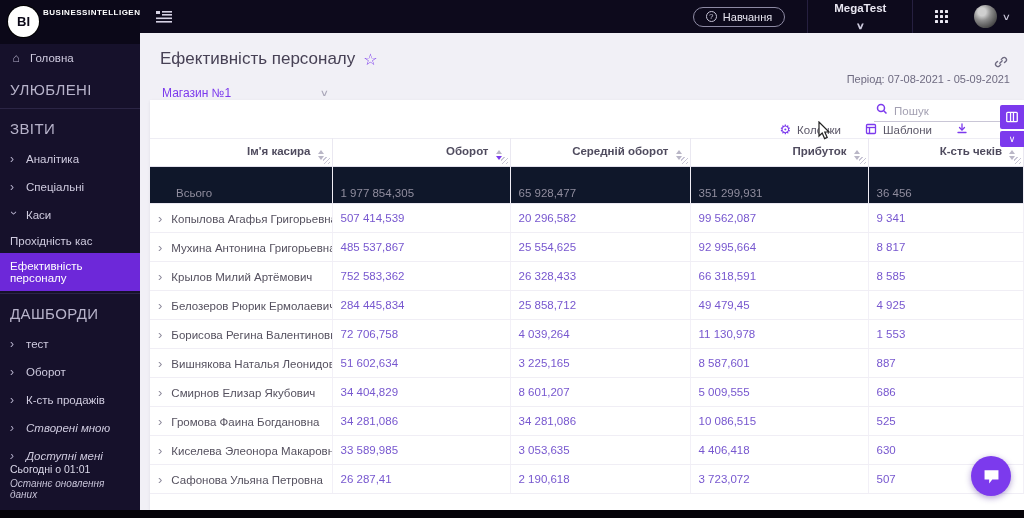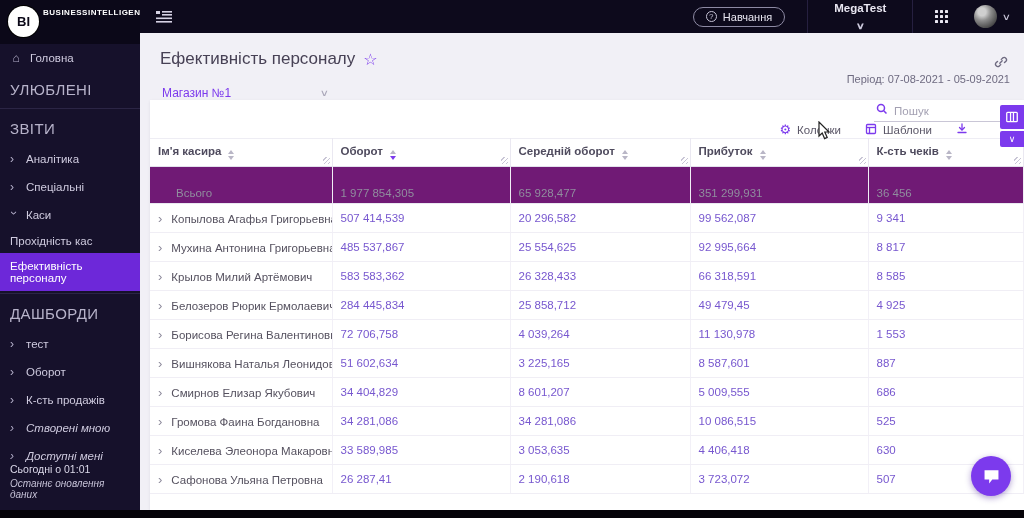--- a/index.html
+++ b/index.html
@@ -60,28 +60,28 @@
   .tb-actions { margin-left:auto; display:flex; align-items:center; gap:24px; padding-right:46px; }
   .action-btn { display:flex; align-items:center; gap:6px; font-size:11.5px; color:#5b5768; cursor:pointer; }
   .action-btn .ic { color:#7c3aed; font-size:13px; line-height:1; }
   .edge-btns { position:absolute; right:0; top:5px; display:flex; flex-direction:column; gap:2px; z-index:5; }
   .edge-btn { width:24px; height:24px; background:#7c3aed; display:flex; align-items:center; justify-content:center; cursor:pointer; border-radius:2px 0 0 2px; }
   .edge-btn.small { height:16px; color:#fff; font-size:9px; }
 
   
   table { width:100%; border-collapse:collapse; table-layout:fixed; font-size:11.5px; }
   col.c1{width:182px} col.c2{width:178px} col.c3{width:180px} col.c4{width:178px}
-  th { position:relative; text-align:left; font-weight:bold; color:#4f4b5e; padding:6px 8px; height:26px; border-right:1px solid #eae8f1; border-bottom:1px solid #e3e1ec; border-top:1px solid #eeedf4; cursor:pointer; white-space:nowrap; overflow:hidden; }
+  th { position:relative; text-align:right; font-weight:bold; color:#4f4b5e; padding:6px 8px; height:26px; border-right:1px solid #eae8f1; border-bottom:1px solid #e3e1ec; border-top:1px solid #eeedf4; cursor:pointer; white-space:nowrap; overflow:hidden; }
   .sort { display:inline-flex; flex-direction:column; gap:2px; margin-left:7px; vertical-align:1px; }
   .sort i { display:block; width:0; height:0; border-left:3.5px solid transparent; border-right:3.5px solid transparent; }
   .sort .up { border-bottom:4px solid #b9b6c6; }
   .sort .dn { border-top:4px solid #b9b6c6; }
   .sort.sorted-desc .dn { border-top-color:#7c3aed; }
   .rz { position:absolute; right:2px; bottom:2px; width:7px; height:7px; background:repeating-linear-gradient(135deg, transparent 0 2px, #c9c6d6 2px 3px); cursor:col-resize; }
-  tr.totals td { background:#701a75; color:#908d9e; height:27px; padding:20px 8px 4px 8px; border-right:1px solid #f0eef5; border-bottom:1px solid #eae8f1; white-space:nowrap; overflow:hidden; }
+  tr.totals td { background:#0f172a; color:#908d9e; height:27px; padding:20px 8px 4px 8px; border-right:1px solid #f0eef5; border-bottom:1px solid #eae8f1; white-space:nowrap; overflow:hidden; }
   tr.totals td:first-child { padding-left:26px; }
   tr.drow td { height:29px; padding:4px 8px; border-right:1px solid #f2f0f7; border-bottom:1px solid #f0eef5; white-space:nowrap; overflow:hidden; }
   tr.drow { background:#fff; }
   .name-cell { color:#55515f; }
   .name-cell .chev { color:#8b8899; font-size:13px; margin-right:9px; cursor:pointer; }
   .num-cell { color:#7757cf; }
 
   
   .chat-fab { position:absolute; right:13px; bottom:22px; width:40px; height:40px; border-radius:50%; background:#7c3aed; display:flex; align-items:center; justify-content:center; cursor:pointer; box-shadow:0 2px 6px rgba(60,20,140,.4); }
   .cursor { position:absolute; left:818px; top:121px; z-index:50; pointer-events:none; }
@@ -317,21 +317,21 @@
           </tr>
           <tr class="drow">
             <td class="name-cell"><span class="chev">›</span><span>Мухина Антонина Григорьевна</span></td>
             <td class="num-cell">485 537,867</td>
             <td class="num-cell">25 554,625</td>
             <td class="num-cell">92 995,664</td>
             <td class="num-cell">8 817</td>
           </tr>
           <tr class="drow">
             <td class="name-cell"><span class="chev">›</span><span>Крылов Милий Артёмович</span></td>
-            <td class="num-cell">583 583,362</td>
+            <td class="num-cell">752 583,362</td>
             <td class="num-cell">26 328,433</td>
             <td class="num-cell">66 318,591</td>
             <td class="num-cell">8 585</td>
           </tr>
           <tr class="drow">
             <td class="name-cell"><span class="chev">›</span><span>Белозеров Рюрик Ермолаевич</span></td>
             <td class="num-cell">284 445,834</td>
             <td class="num-cell">25 858,712</td>
             <td class="num-cell">49 479,45</td>
             <td class="num-cell">4 925</td>

